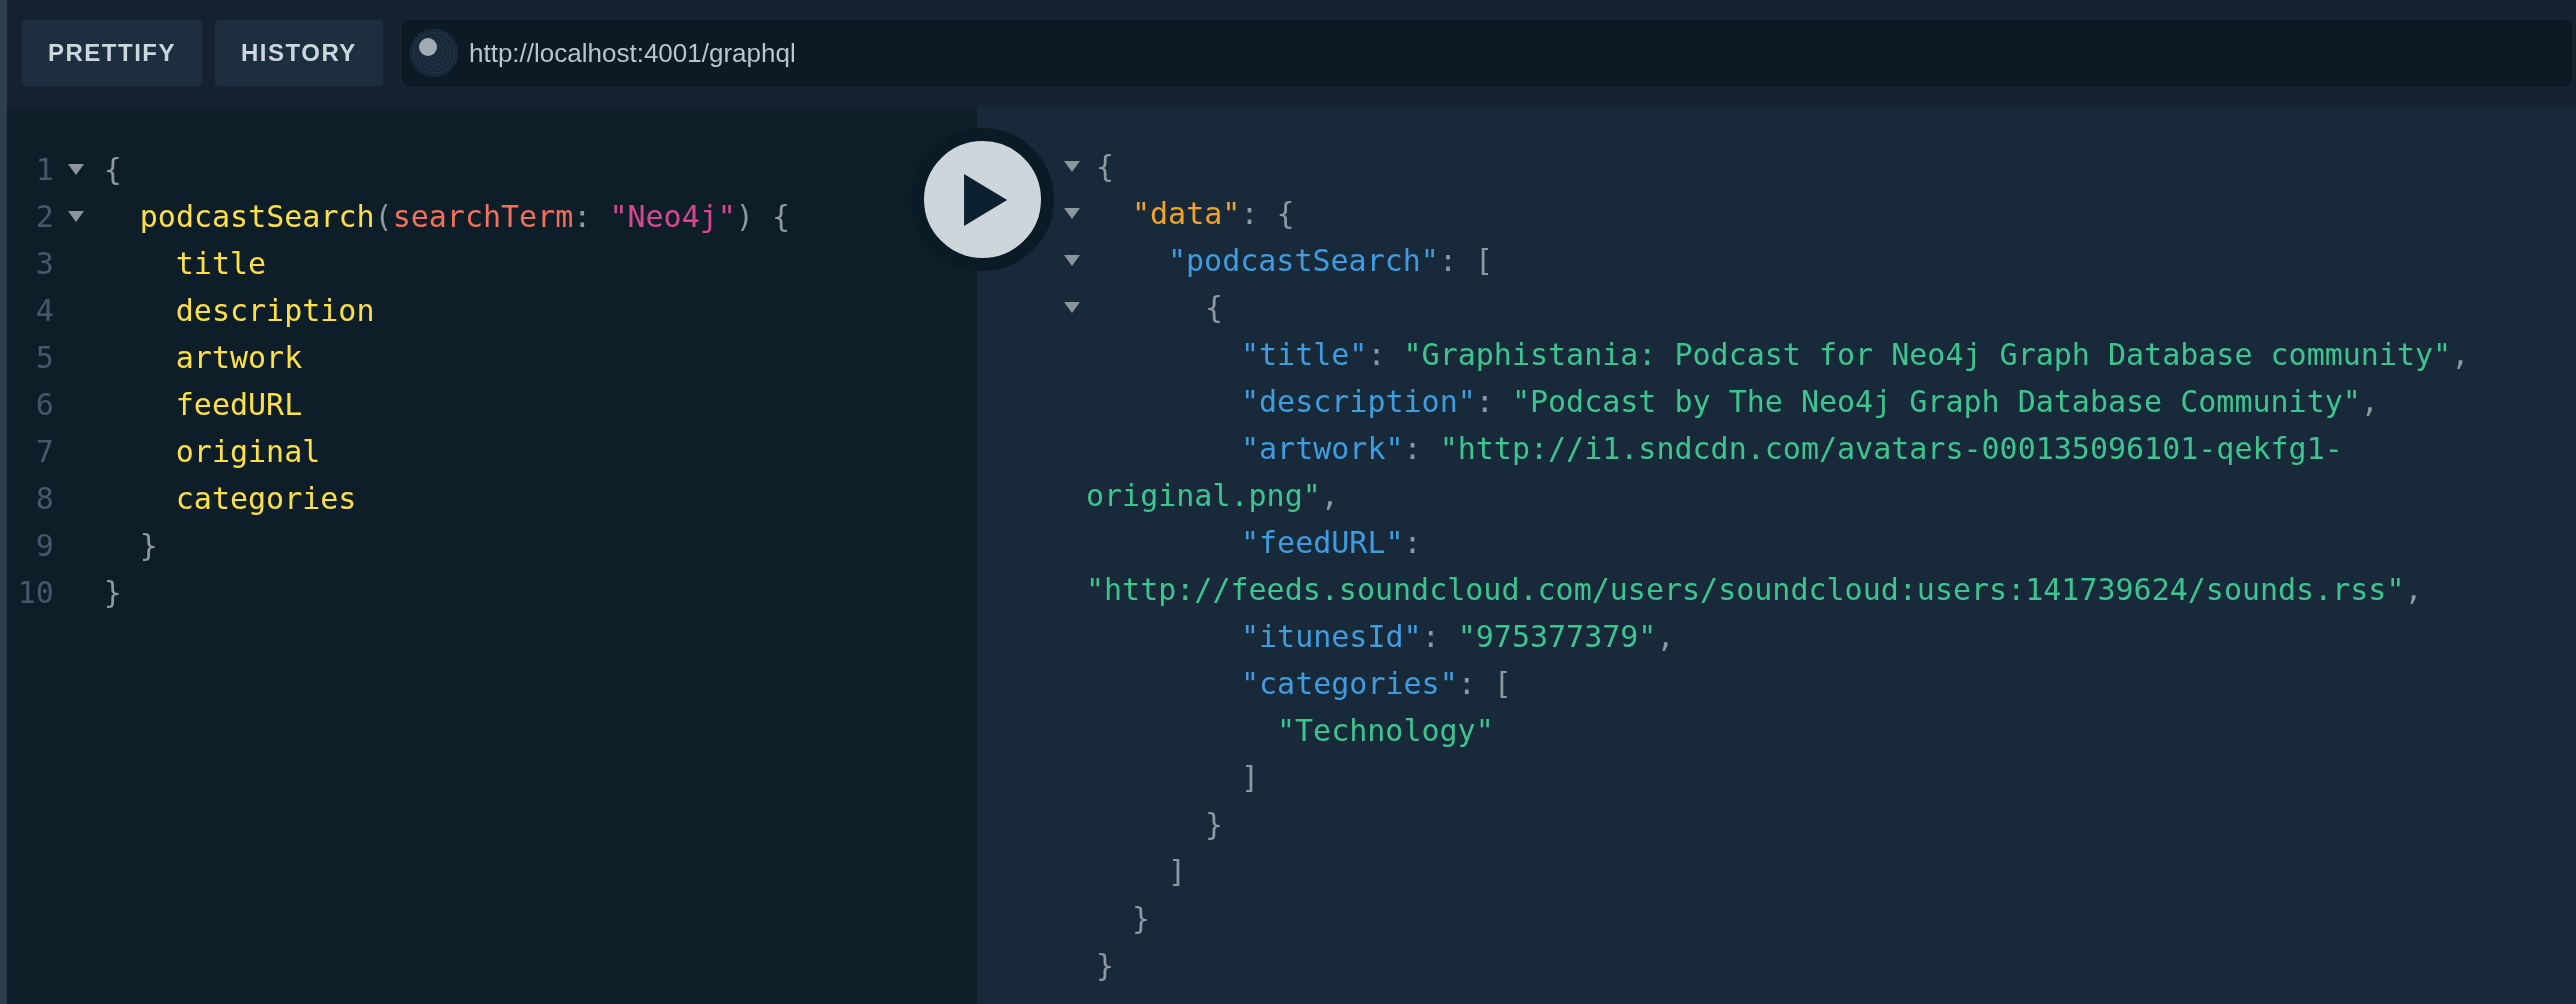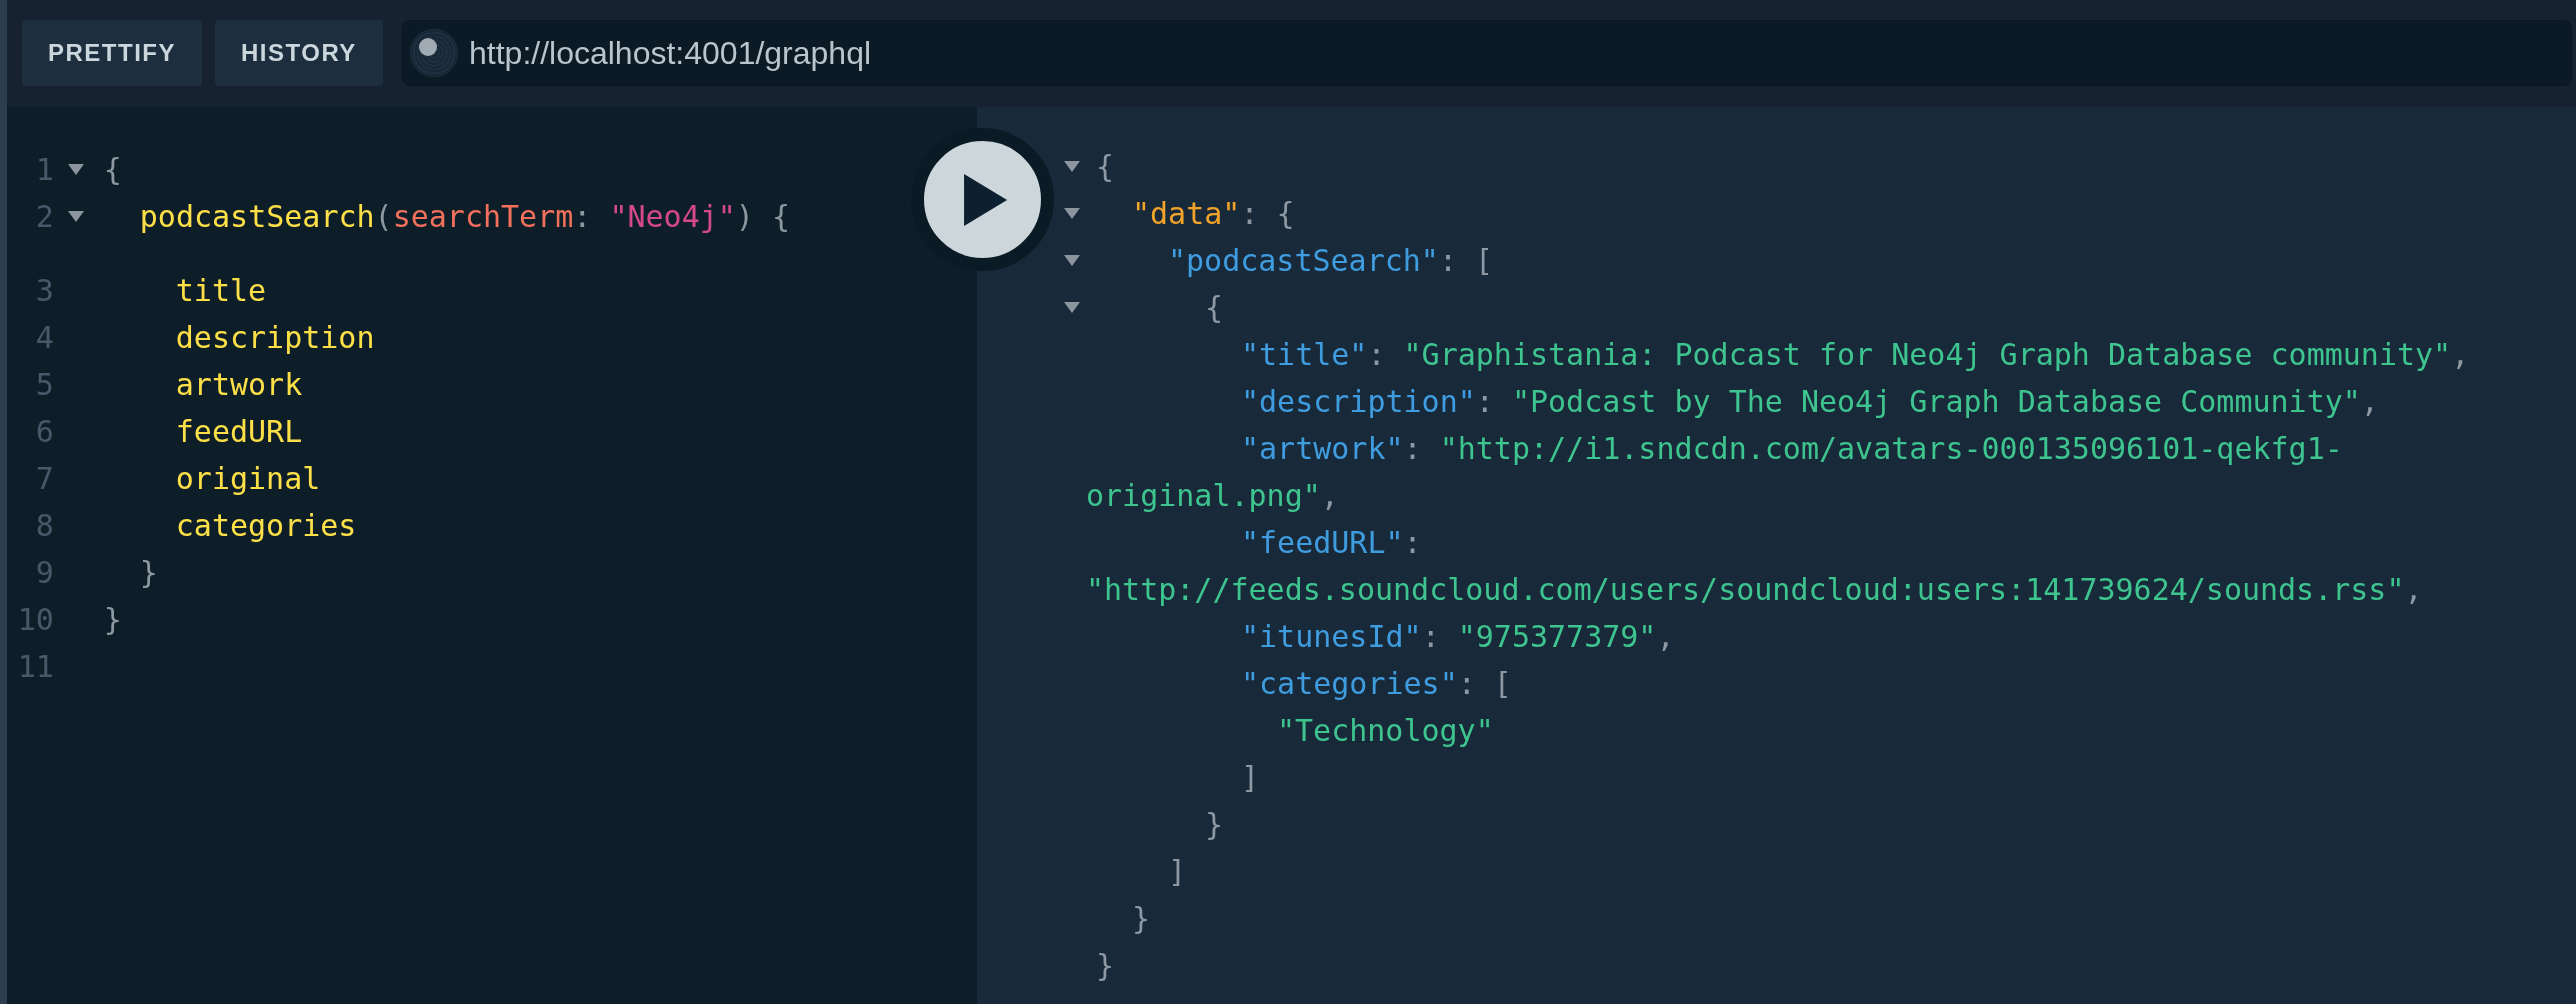--- a/index.html
+++ b/index.html
@@ -43,21 +43,21 @@
     background: repeating-radial-gradient(circle at 50% 50%, #1e2f3f 0 1.9px, #172735 1.9px 3.9px);
   }
   .status-dot {
     position: absolute; left: 15.5px; top: 16.5px; width: 18.4px; height: 18.4px;
     border-radius: 50%; background: #a0abb4;
   }
   .url-input {
     margin-left: 66px; width: calc(100% - 78px);
     background: transparent; border: none; outline: none;
     color: #b9c4cd; font-family: "Liberation Sans", sans-serif;
-    font-size: 32px;
+    font-size: 26px;
   }
 
   
   .workspace { position: absolute; left: 0; top: 107px; width: 2576px; height: 897px; }
   .editor-pane {
     position: absolute; left: 6.8px; top: 0; width: 970px; height: 897px;
     background: #0e1e29; padding-top: 39px; overflow: hidden;
   }
   .result-pane {
     position: absolute; left: 977px; top: 0; width: 1599px; height: 897px;
@@ -120,29 +120,28 @@
       <span class="dot-halo"></span>
       <span class="status-dot"></span>
       <input class="url-input" type="text" readonly="" value="http://localhost:4001/graphql" style="">
     </div>
   </div>
 
   <div class="workspace">
     <div class="editor-pane" id="editor-pane">
         <div class="code-line"><span class="line-num">1</span><span class="fold-arrow"></span><span class="line-content" style="padding-left: 0px;"><span class="tok-p">{</span></span></div>
         <div class="code-line"><span class="line-num">2</span><span class="fold-arrow"></span><span class="line-content" style="padding-left: 36px;"><span class="tok-f">podcastSearch</span><span class="tok-p">(</span><span class="tok-a">searchTerm</span><span class="tok-p">:</span><span class="tok-p"> </span><span class="tok-s">"Neo4j"</span><span class="tok-p">) {</span></span></div>
-        <div class="code-line"><span class="line-num">3</span><span class="line-content" style="padding-left: 72px; margin-top: 27px;"><span class="tok-f">title</span></span></div>
+        <div class="code-line"><span class="line-num">3</span><span class="line-content" style="padding-left: 72px;"><span class="tok-f">title</span></span></div>
         <div class="code-line"><span class="line-num">4</span><span class="line-content" style="padding-left: 72px;"><span class="tok-f">description</span></span></div>
         <div class="code-line"><span class="line-num">5</span><span class="line-content" style="padding-left: 72px;"><span class="tok-f">artwork</span></span></div>
         <div class="code-line"><span class="line-num">6</span><span class="line-content" style="padding-left: 72px;"><span class="tok-f">feedURL</span></span></div>
         <div class="code-line"><span class="line-num">7</span><span class="line-content" style="padding-left: 72px;"><span class="tok-f">original</span></span></div>
         <div class="code-line"><span class="line-num">8</span><span class="line-content" style="padding-left: 72px;"><span class="tok-f">categories</span></span></div>
         <div class="code-line"><span class="line-num">9</span><span class="line-content" style="padding-left: 36px;"><span class="tok-p">}</span></span></div>
         <div class="code-line"><span class="line-num">10</span><span class="line-content" style="padding-left: 0px;"><span class="tok-p">}</span></span></div>
-        <div class="code-line"><span class="line-num">11</span><span class="line-content" style="padding-left: 0px;"></span></div>
       </div>
     <div class="result-pane" id="result-pane">
         <div class="code-line"><span class="fold-arrow"></span><span class="line-content" style="padding-left: 0px;"><span class="tok-p">{</span></span></div>
         <div class="code-line"><span class="fold-arrow"></span><span class="line-content" style="padding-left: 36px;"><span class="tok-o">"data"</span><span class="tok-p">: {</span></span></div>
         <div class="code-line"><span class="fold-arrow"></span><span class="line-content" style="padding-left: 72px;"><span class="tok-k">"podcastSearch"</span><span class="tok-p">: [</span></span></div>
         <div class="code-line"><span class="fold-arrow"></span><span class="line-content" style="padding-left: 109px;"><span class="tok-p">{</span></span></div>
         <div class="code-line"><span class="line-content" style="padding-left: 145px;"><span class="tok-k">"title"</span><span class="tok-p">: </span><span class="tok-g">"Graphistania: Podcast for Neo4j Graph Database community"</span><span class="tok-p">,</span></span></div>
         <div class="code-line"><span class="line-content" style="padding-left: 145px;"><span class="tok-k">"description"</span><span class="tok-p">: </span><span class="tok-g">"Podcast by The Neo4j Graph Database Community"</span><span class="tok-p">,</span></span></div>
         <div class="code-line"><span class="line-content" style="padding-left: 145px;"><span class="tok-k">"artwork"</span><span class="tok-p">: </span><span class="tok-g">"http://i1.sndcdn.com/avatars-000135096101-qekfg1-</span></span></div>
         <div class="code-line"><span class="line-content wrap" style="padding-left: 0px;"><span class="tok-g">original.png"</span><span class="tok-p">,</span></span></div>

